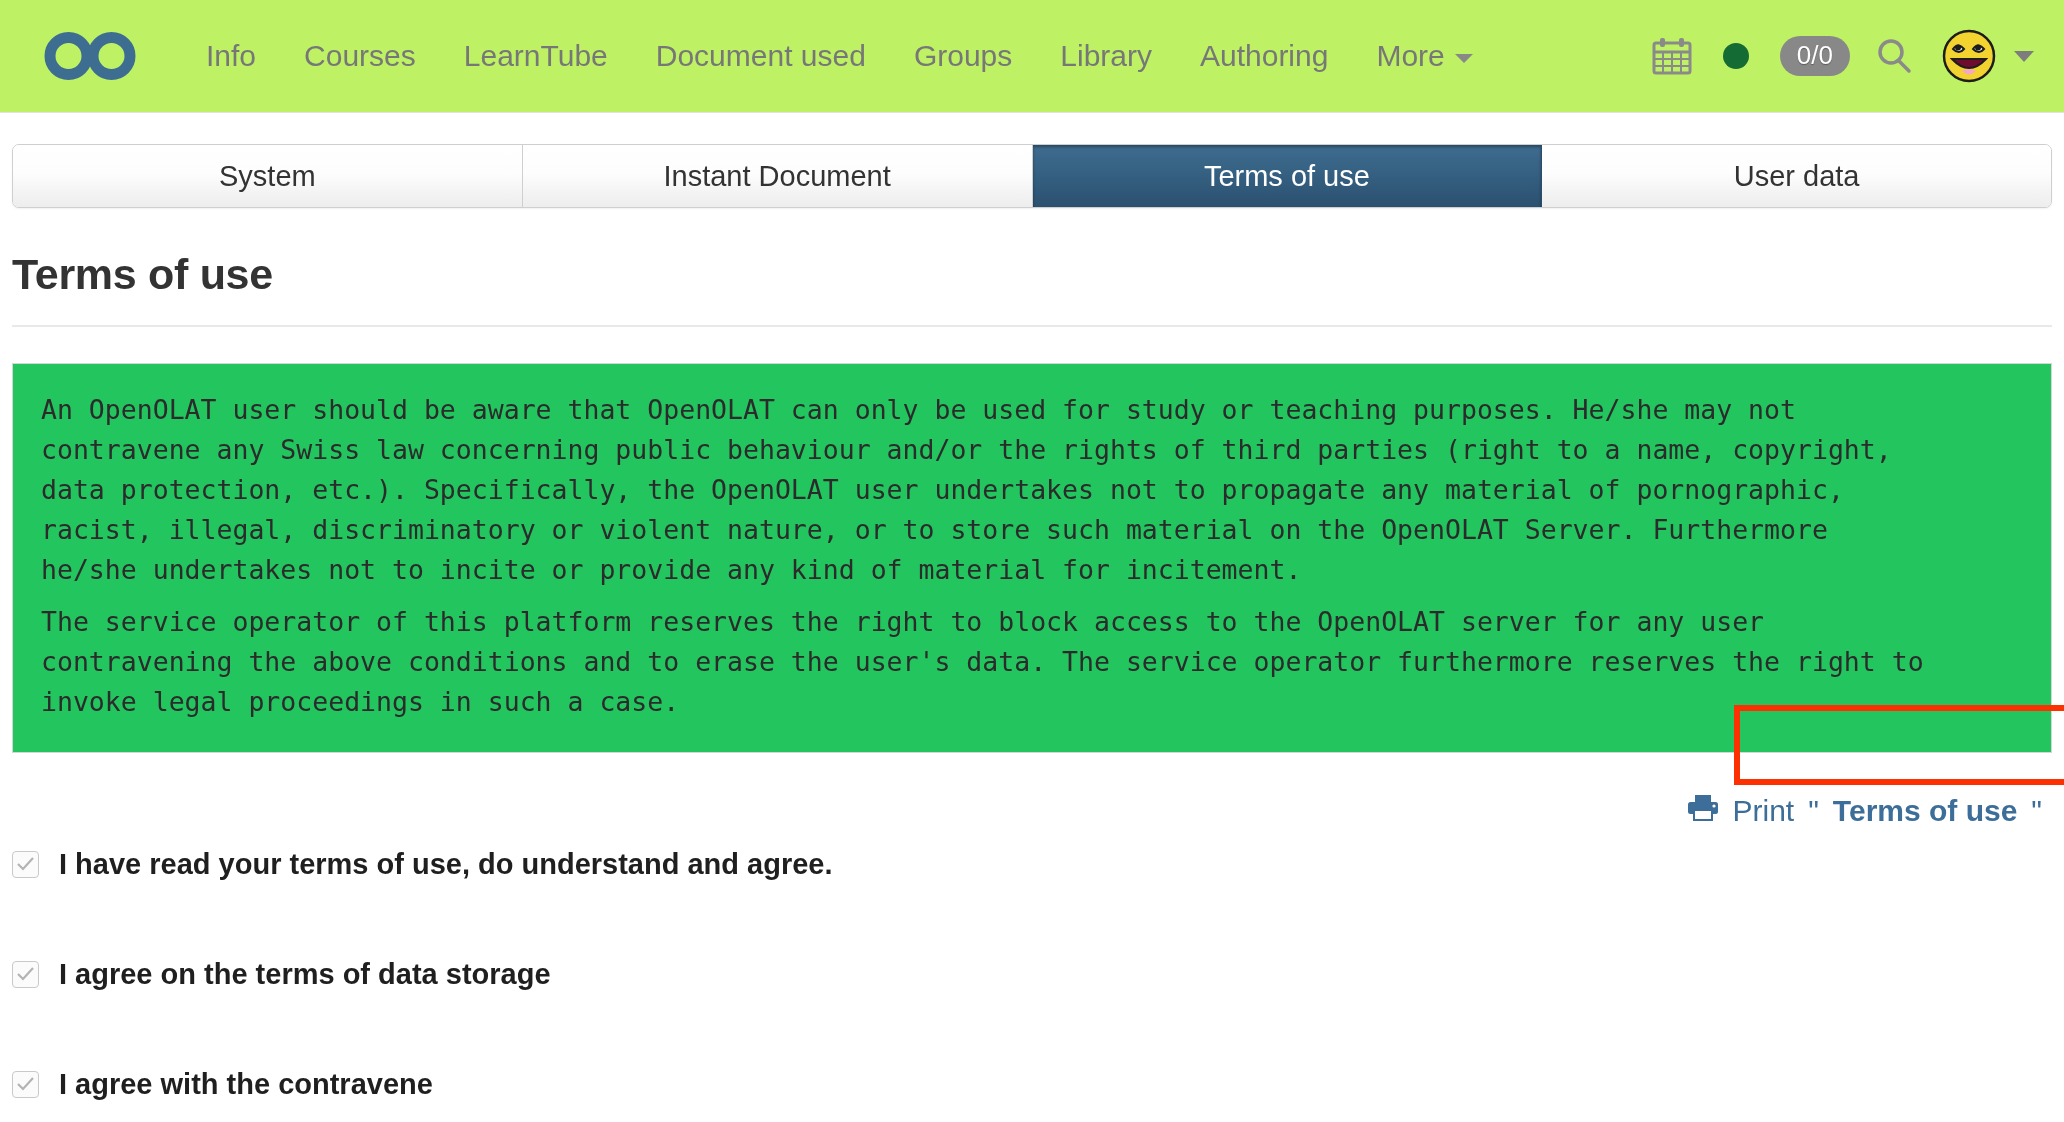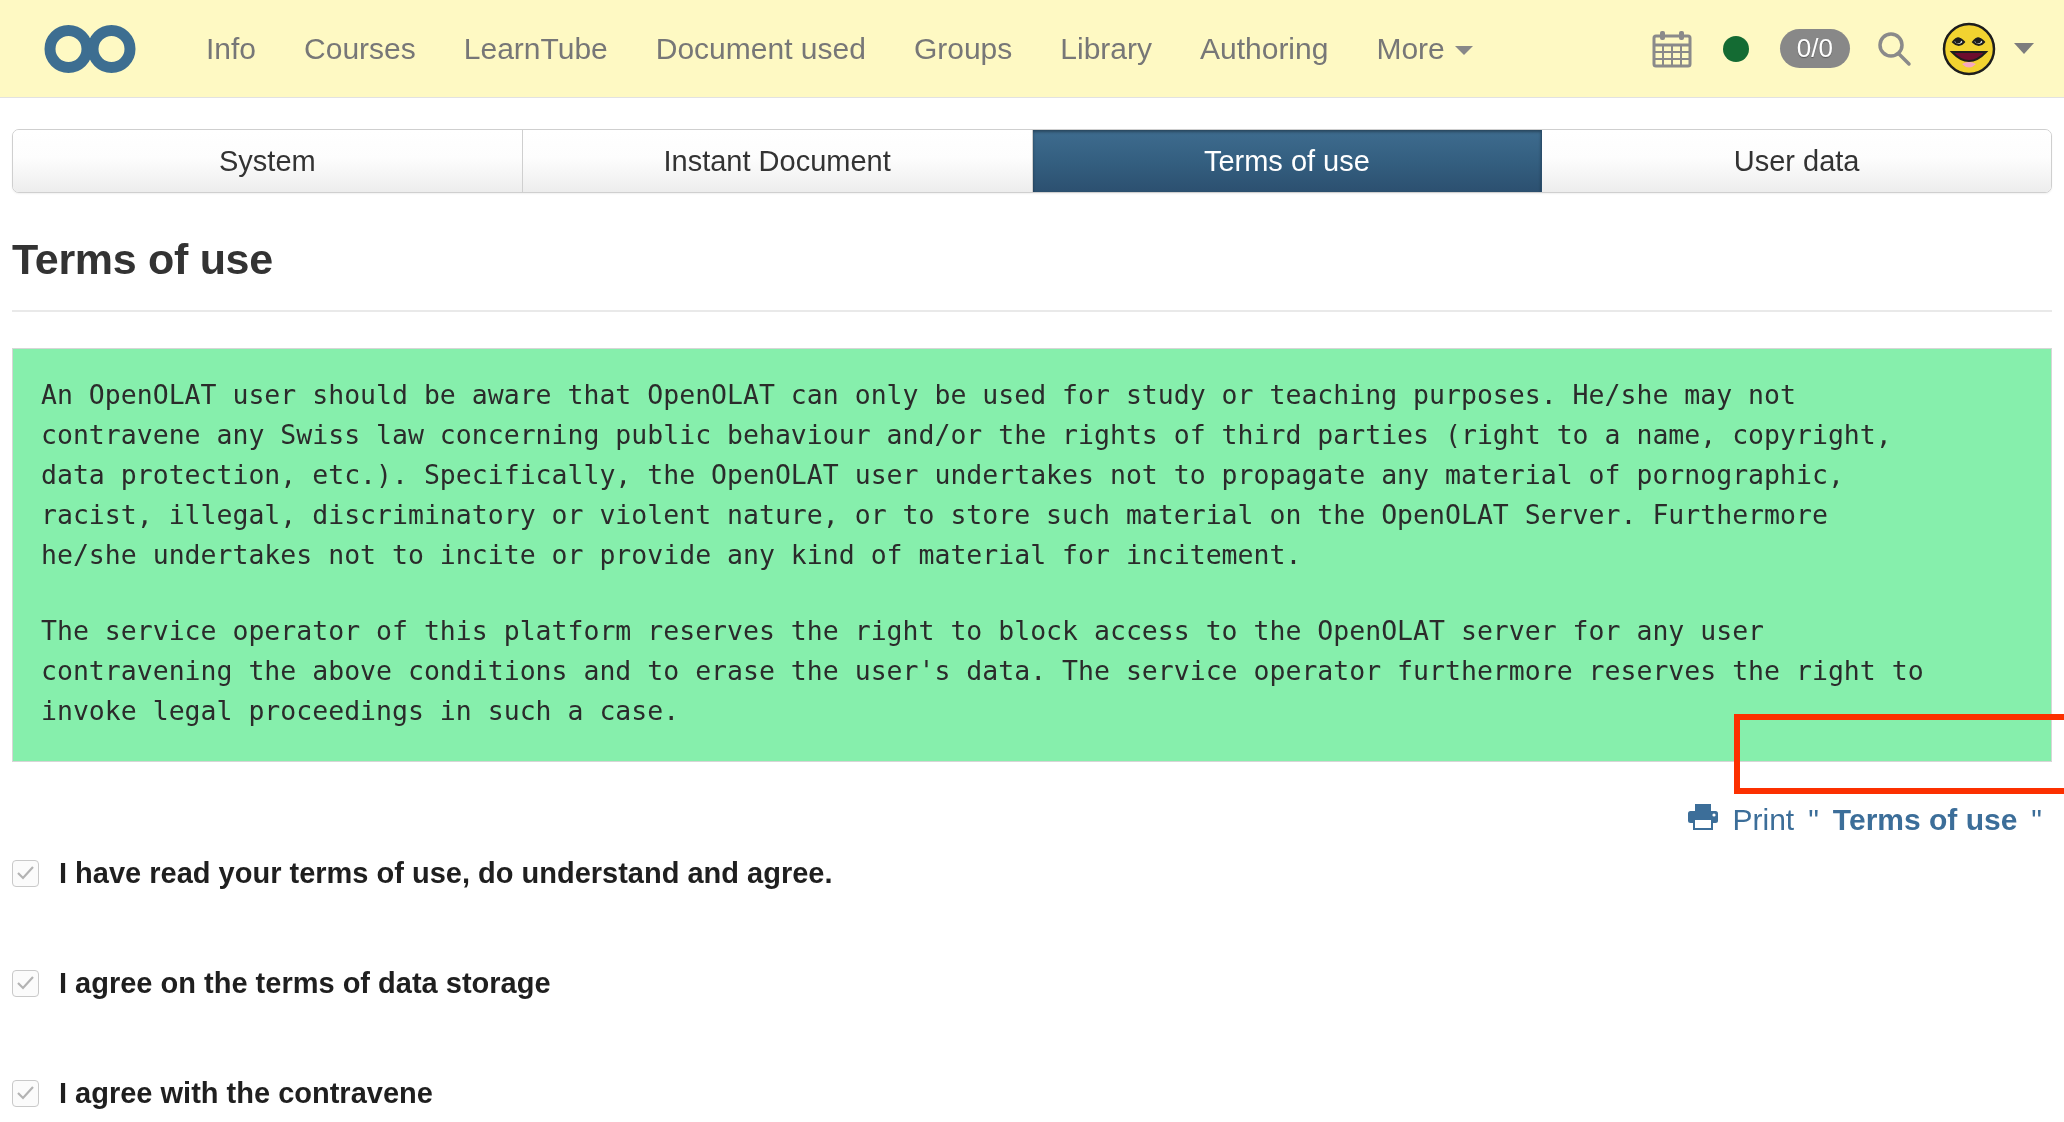--- a/index.html
+++ b/index.html
@@ -7,22 +7,22 @@
     width: 2064px;
     height: 1122px;
     background: #ffffff;
     font-family: "Liberation Sans", sans-serif;
     overflow: hidden;
   }
 
   
   .topbar {
     position: relative;
-    height: 98px;
-    background: #fef9c3;
+    height: 113px;
+    background: #bef264;
     border-bottom: 1px solid #e2e2e2;
     display: flex;
     align-items: center;
     padding: 0 26px 0 42px;
   }
   .brand-logo {
     width: 96px;
     height: 60px;
     flex: 0 0 auto;
     display: flex;
@@ -150,32 +150,32 @@
   }
   .title-rule {
     border: none;
     border-top: 2px solid #e9e9e9;
     margin: 26px 0 0 0;
   }
 
   .terms-box {
     margin-top: 36px;
     border: 1px solid #d6d6d6;
-    background: #86efac;
+    background: #22c55e;
     padding: 26px 28px 30px 28px;
   }
   .terms-box p {
     font-family: "DejaVu Sans Mono", "Liberation Mono", monospace;
     font-size: 26.5px;
     line-height: 40px;
     color: #2b2b2b;
     white-space: pre-wrap;
     word-break: normal;
   }
-  .terms-box p + p { margin-top: 36px; }
+  .terms-box p + p { margin-top: 12px; }
 
   
   .print-row {
     position: relative;
     height: 74px;
     margin-top: 6px;
   }
   .print-link {
     position: absolute;
     right: 10px;

